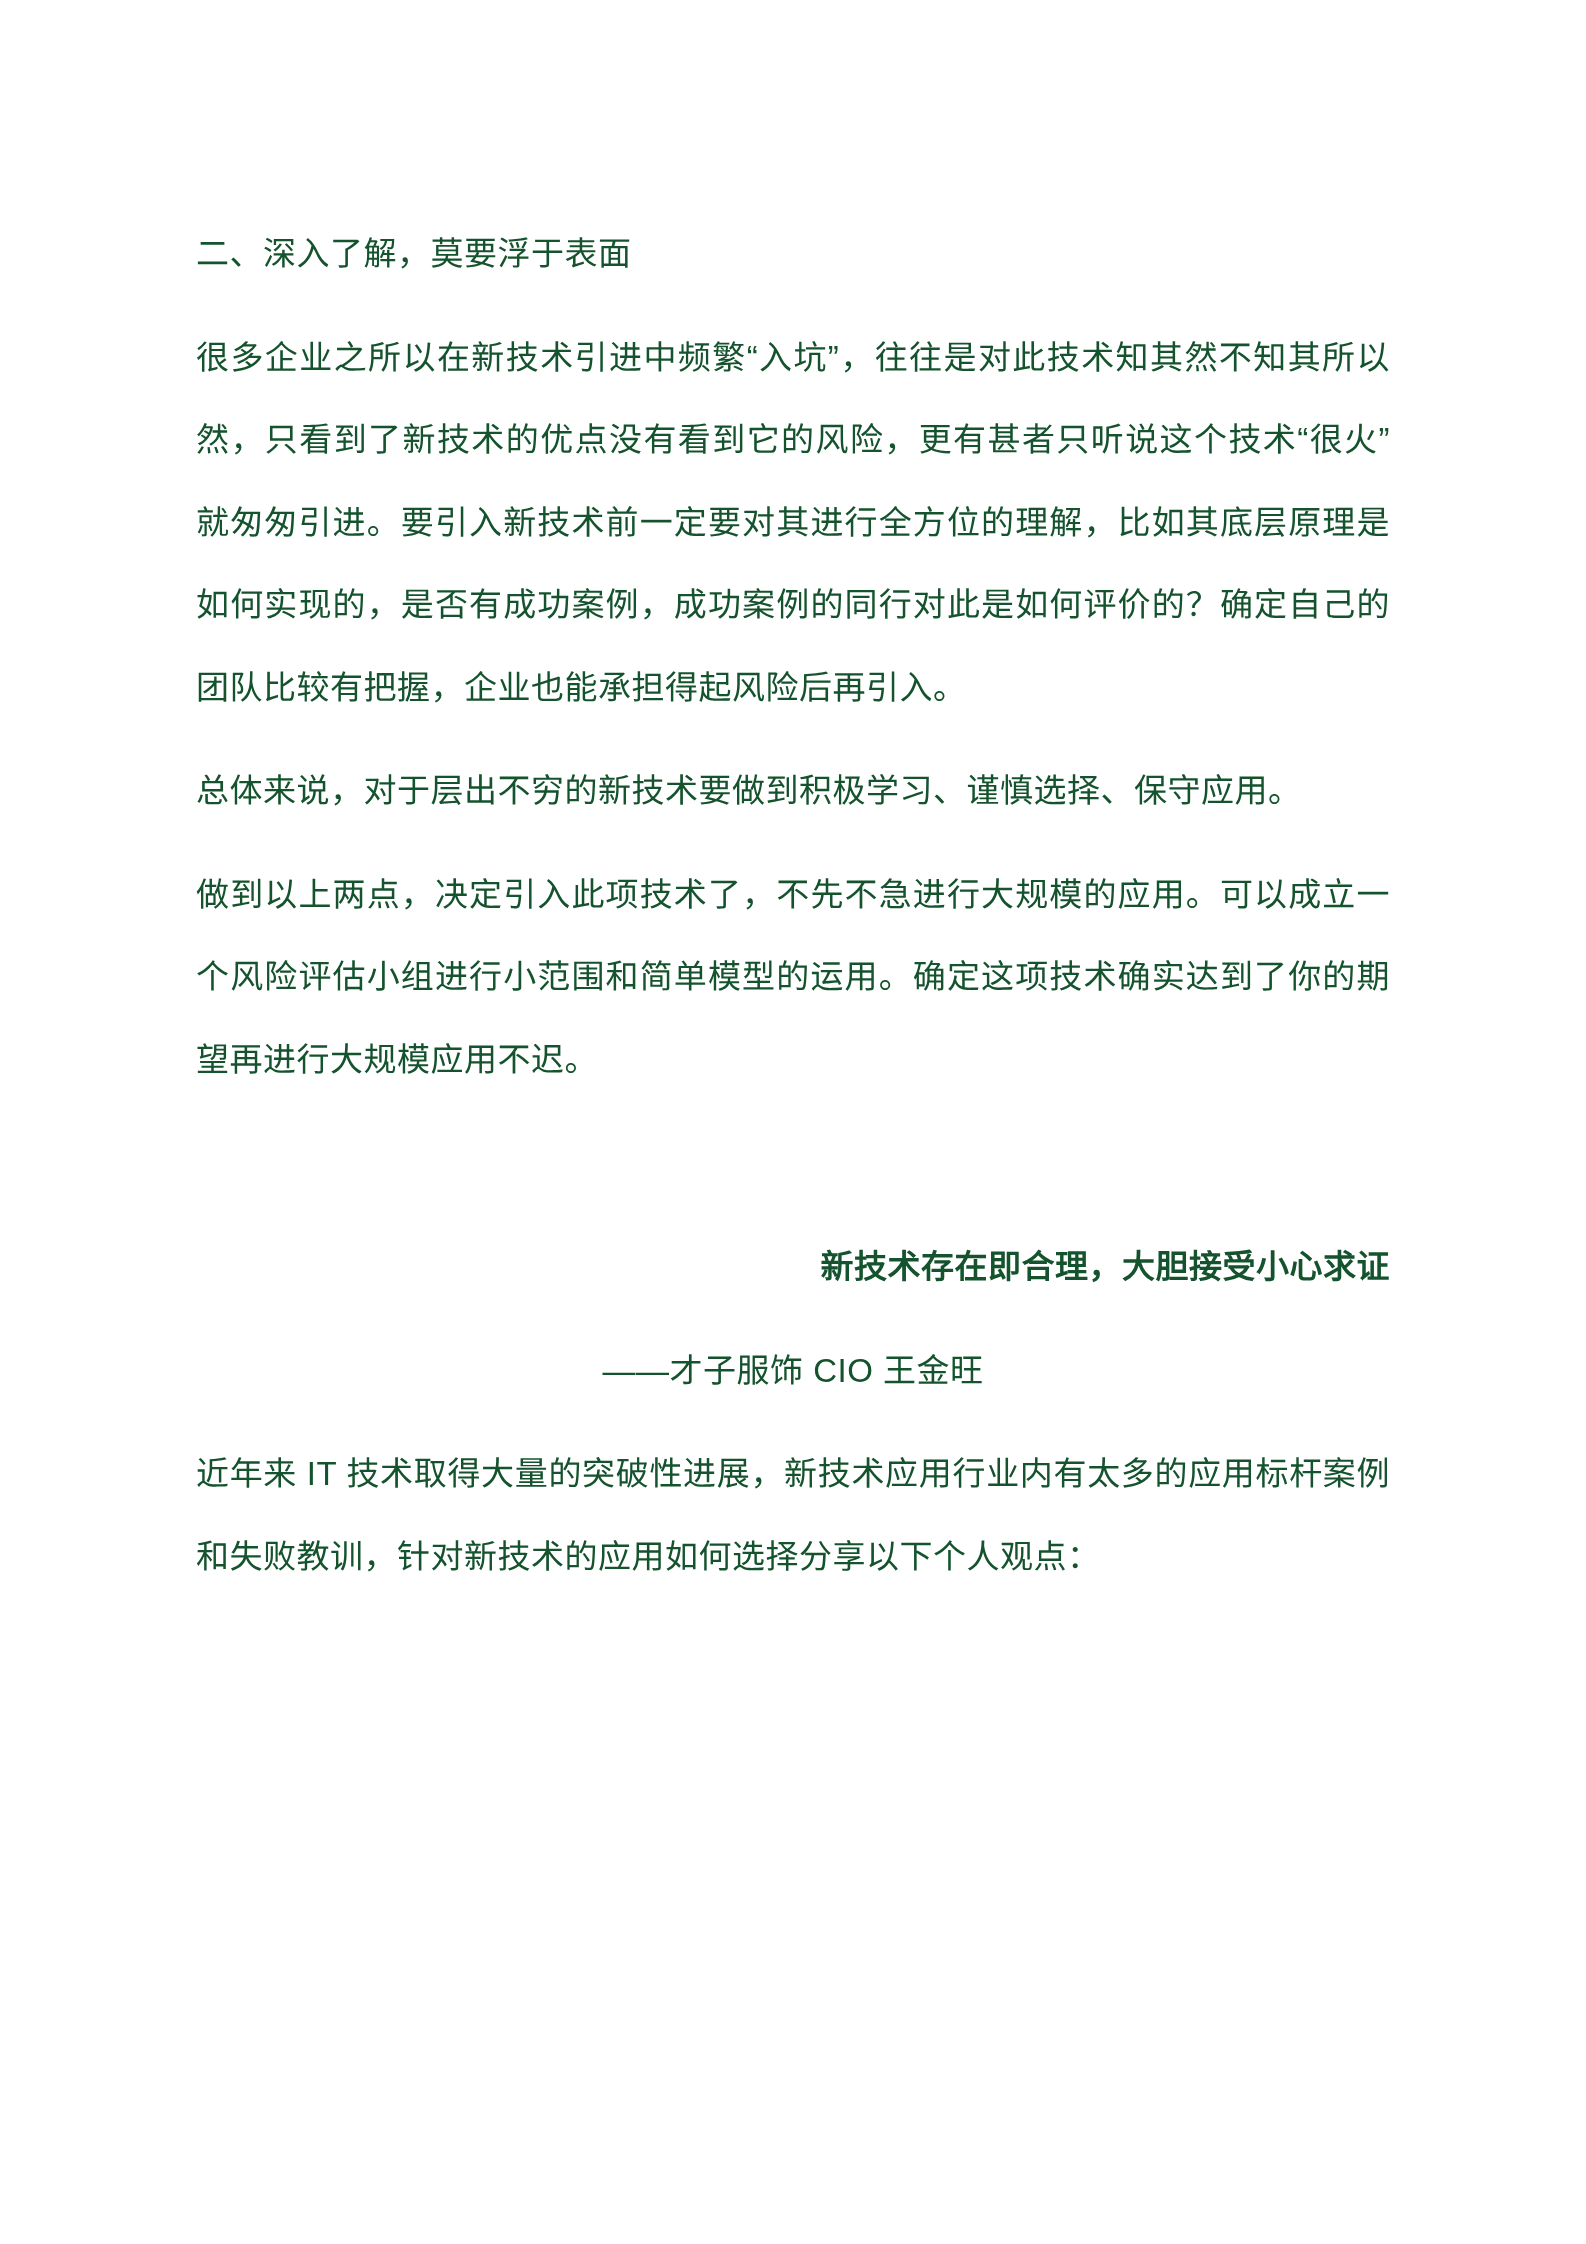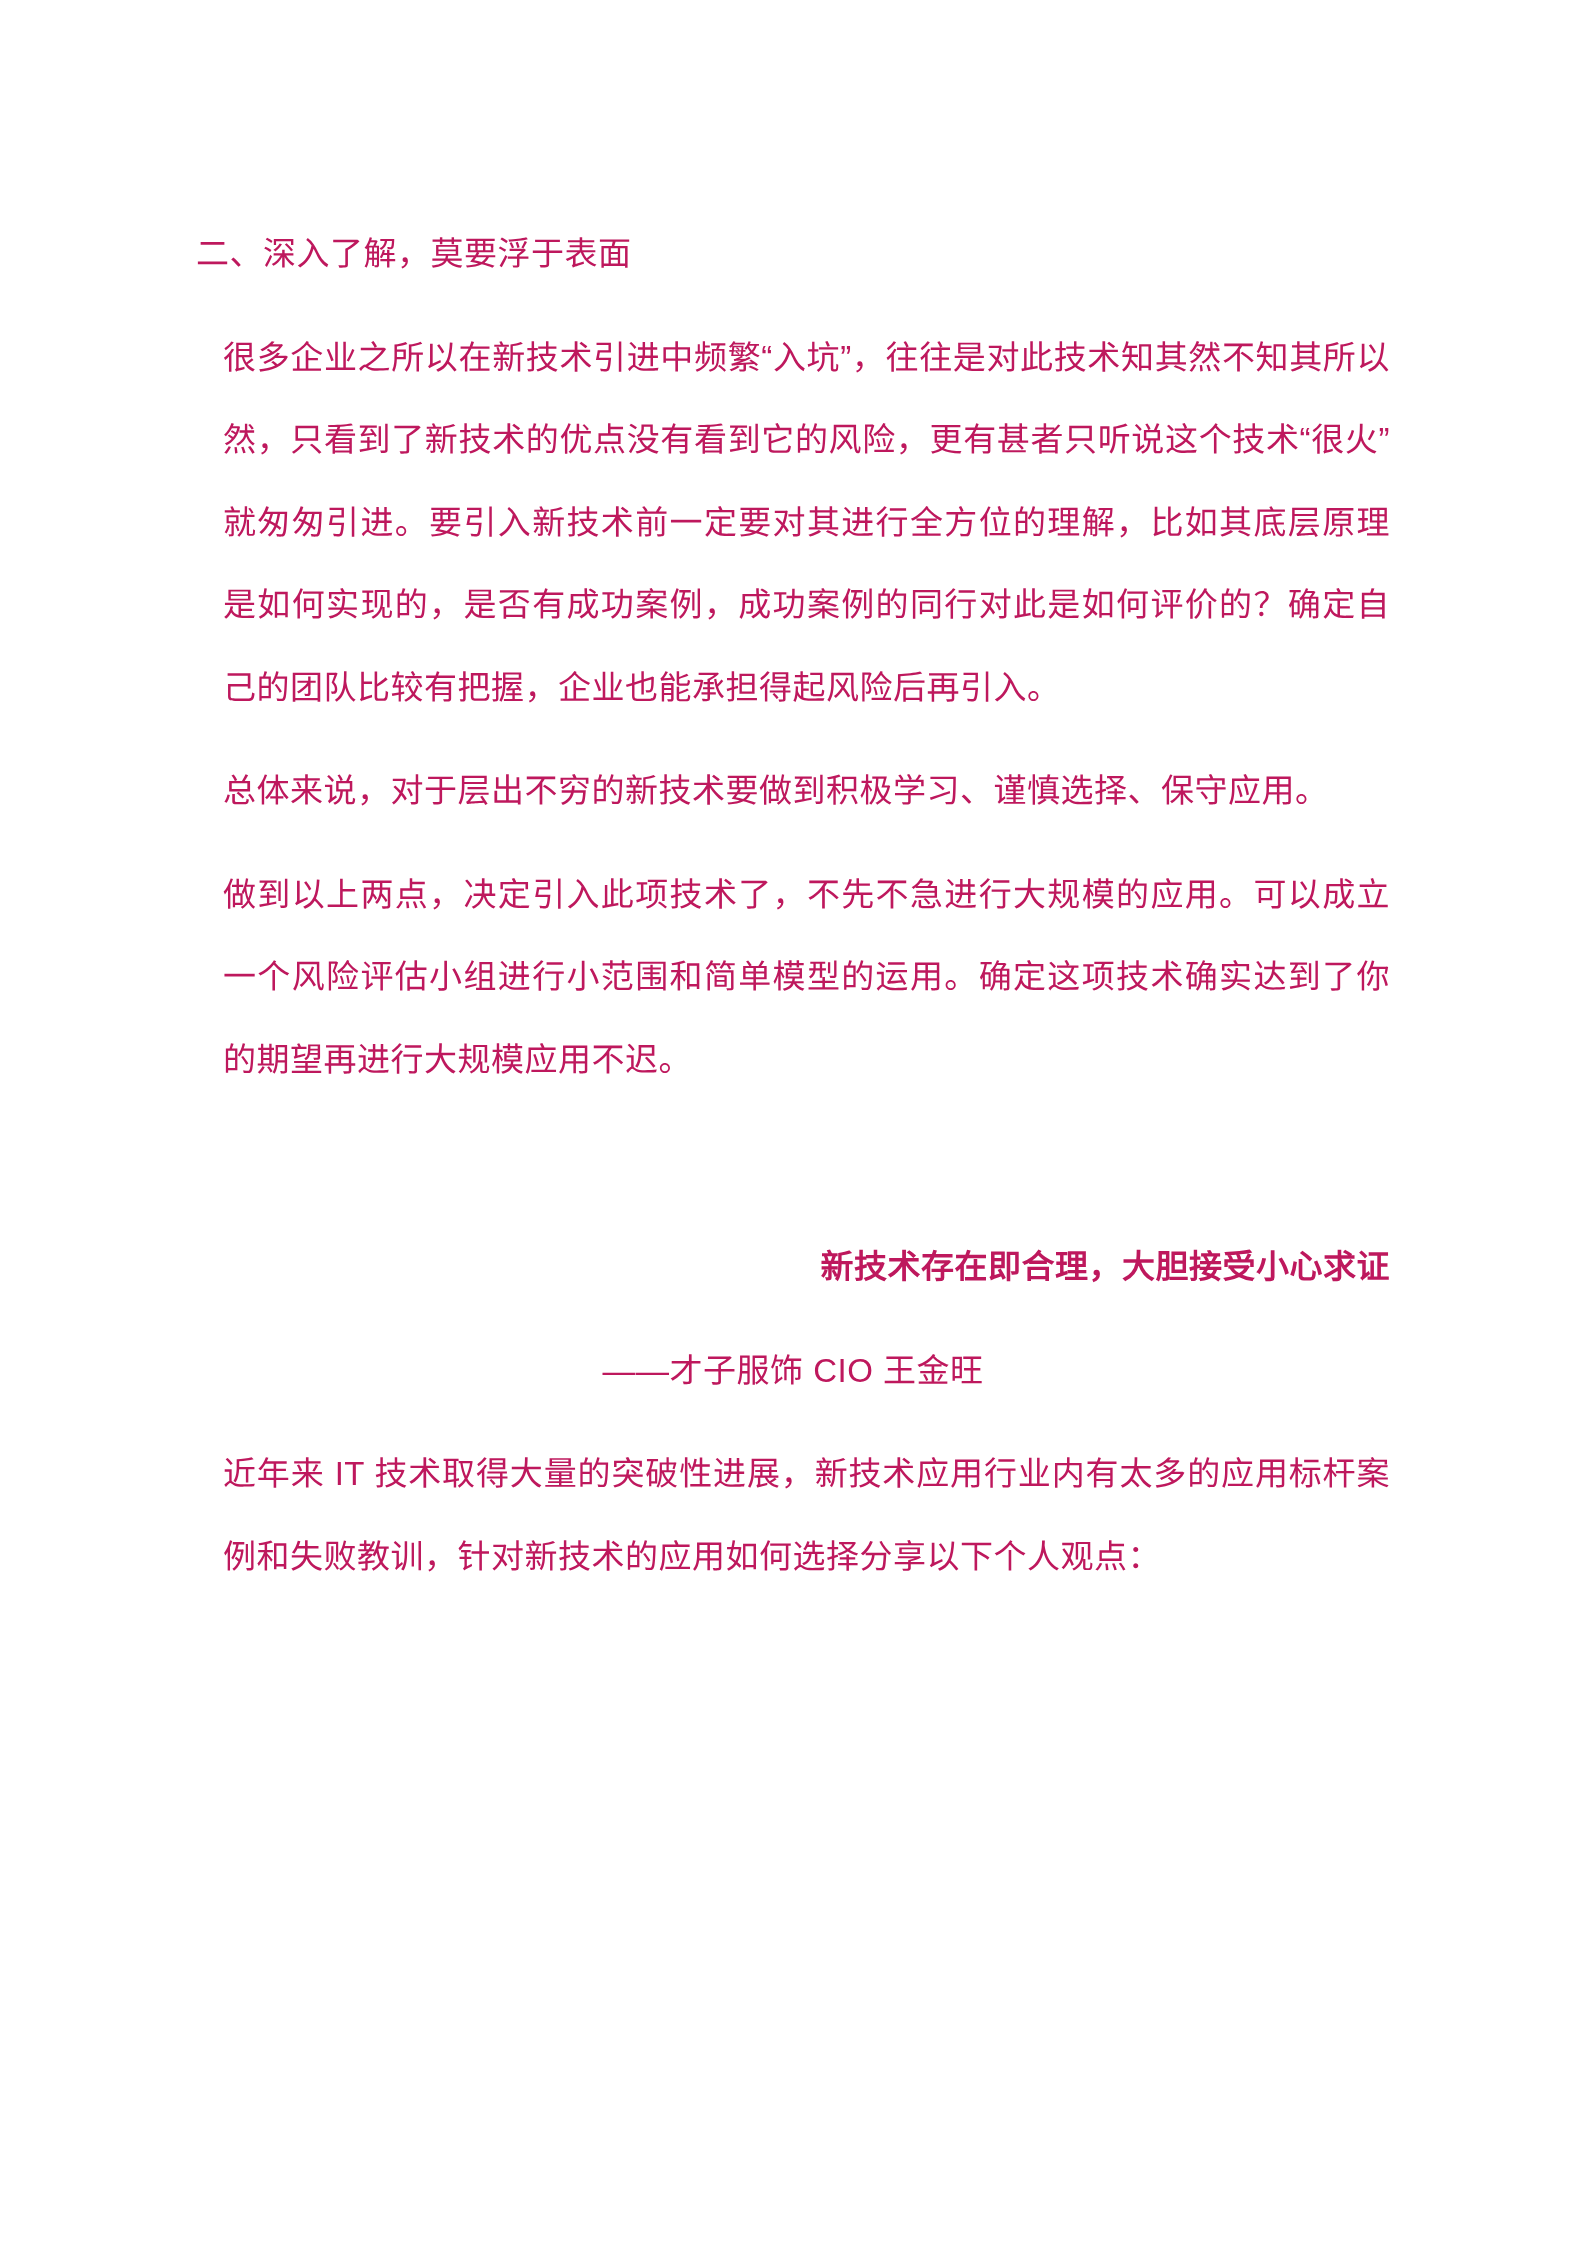--- a/index.html
+++ b/index.html
@@ -9,37 +9,36 @@
   }
   .page {
     position: relative;
     width: 1586px;
     height: 2244px;
     margin: 0 auto;
     background: #ffffff;
     box-sizing: border-box;
     padding: 213px 196px 0 196px;
     font-family: "Liberation Sans", "DejaVu Sans", sans-serif;
-    color: #be185d;
+    color: #14532d;
     overflow: hidden;
   }
   .doc-block {
     font-size: 33px;
     line-height: 2.5;
     margin: 0 0 21px 0;
     letter-spacing: 0.5px;
   }
   .doc-heading {
     font-weight: normal;
     text-align: left;
   }
   .doc-paragraph {
     text-align: justify;
     text-justify: inter-ideograph;
-    margin-left: 27px;
   }
   .doc-spacer {
     height: 104px;
   }
   .doc-heading-bold {
     font-weight: bold;
     text-align: right;
   }
   .doc-attribution {
     text-align: center;

